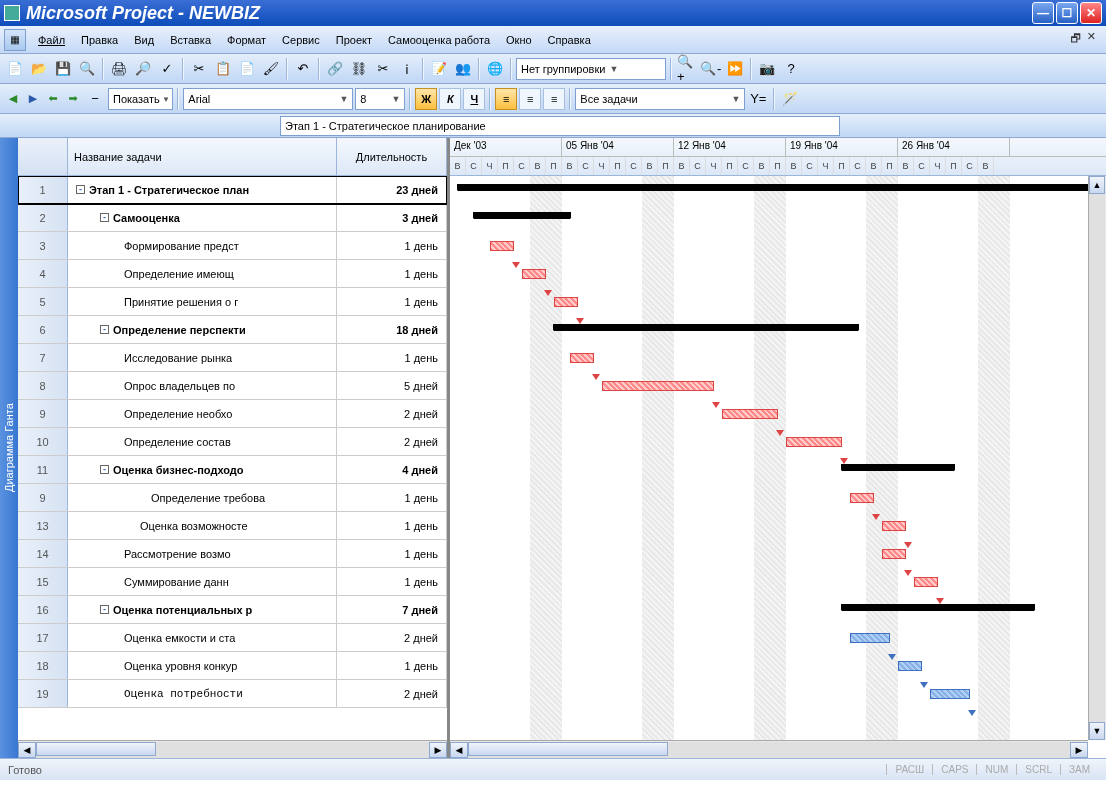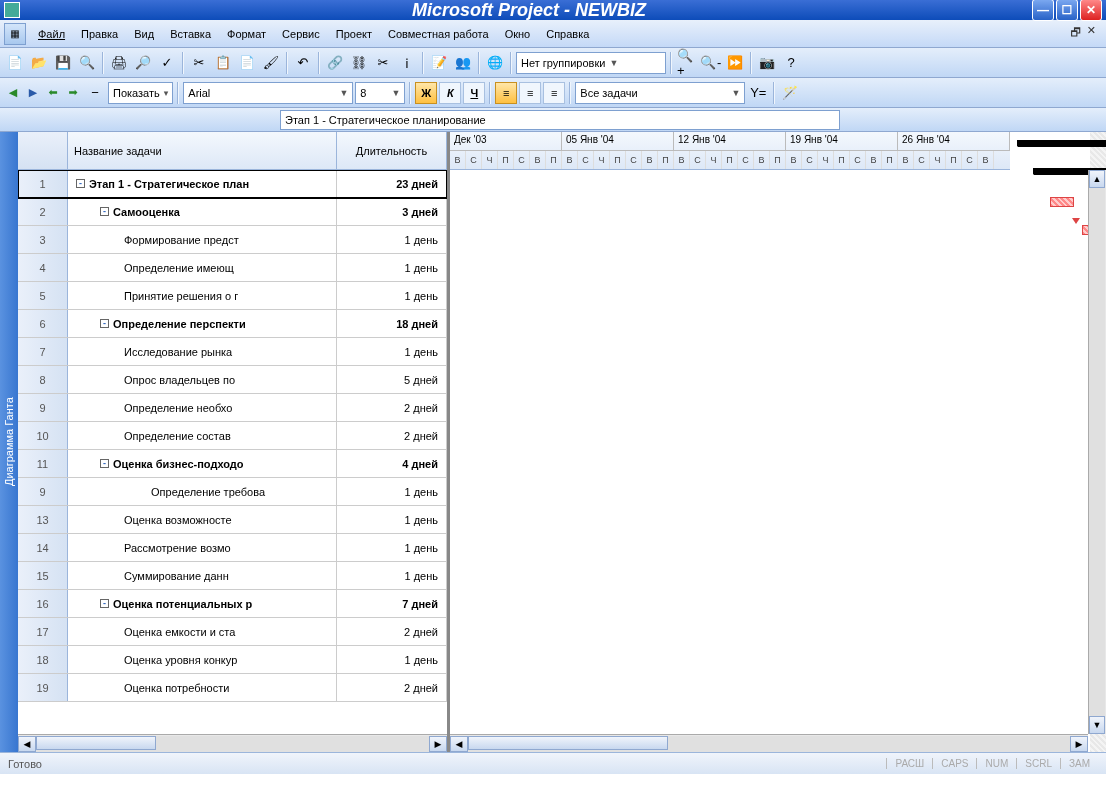--- a/index.html
+++ b/index.html
@@ -1,18 +1,18 @@
 <!DOCTYPE html>
 <html><head>
 <meta charset="utf-8">
 <style>
 * { box-sizing: border-box; margin: 0; padding: 0; }
 body { font-family: Tahoma, Arial, sans-serif; font-size: 11px; background: #fff; width: 1106px; height: 788px; overflow: hidden; }
 
-.titlebar { height: 20px; background: linear-gradient(to bottom, #3a6ed5, #0d4cb9); display: flex; align-items: center; padding: 0 4px; color: #fff; text-align: center; }
+.titlebar { height: 26px; background: linear-gradient(to bottom, #3a6ed5, #0d4cb9); display: flex; align-items: center; padding: 0 4px; color: #fff; }
 .titlebar .app-icon { width: 16px; height: 16px; background: #4a9; margin-right: 6px; border: 1px solid #fff; }
 .titlebar .title { font-size: 18px; font-weight: bold; font-style: italic; flex: 1; }
 .win-btns { display: flex; gap: 2px; }
 .win-btn { width: 22px; height: 22px; background: linear-gradient(to bottom,#7aa7f0,#2862c7); border: 1px solid #fff; border-radius: 3px; display: flex; align-items: center; justify-content: center; color: #fff; font-weight: bold; font-size: 12px; cursor: pointer; }
 .win-btn.close { background: linear-gradient(to bottom,#f88,#d22); }
 
 .menubar { height: 28px; background: linear-gradient(to bottom,#e8f0fb,#c4d9f7); border-bottom: 1px solid #8fa8d0; display: flex; align-items: center; padding: 0 4px; }
 .menubar .mb-icon { width: 22px; height: 22px; background: linear-gradient(to bottom,#d3e5fa,#a8c8ee); border: 1px solid #7ea0d0; margin-right: 4px; display:flex;align-items:center;justify-content:center; font-size:10px; }
 .menubar .menu-item { padding: 4px 8px; cursor: pointer; }
 .menubar .underline { text-decoration: underline; }
@@ -51,21 +51,21 @@
 .task-row .td { width:110px; border-right:1px solid #ccc; display:flex; align-items:center; justify-content:flex-end; padding:0 8px; }
 .task-row.bold .tn, .task-row.bold .td { font-weight:bold; }
 .task-row.sel { outline: 2px solid #000; outline-offset:-1px; }
 .outline-box { width:9px; height:9px; border:1px solid #666; background:#fff; color:#356ac0; font-size:9px; line-height:7px; text-align:center; margin-right:4px; }
 
 .hscroll { height:18px; background:#e8e8e8; display:flex; align-items:center; border-top:1px solid #aaa; }
 .hscroll .sbtn { width:18px; height:16px; background:linear-gradient(to bottom,#f0f4fb,#c8d8ef); border:1px solid #8fa8d0; display:flex; align-items:center; justify-content:center; font-size:9px; }
 .hscroll .strack { flex:1; background:#e0e0e0; height:16px; position:relative; }
 .hscroll .sthumb { position:absolute; height:14px; top:0; background:linear-gradient(to bottom,#f0f4fb,#c8d8ef); border:1px solid #8fa8d0; }
 
-.right-pane { flex:1; display:flex; position:relative;border-radius:11px; }
+.right-pane { flex:1; display:flex; flex-direction:column; position:relative;border-radius:11px; }
 .timeline-header { height:38px; background: linear-gradient(to bottom,#f4f8fd,#dde8f7); border-bottom:1px solid #9bb5db; position:relative; overflow:hidden; }
 .th-row1 { height:19px; display:flex; border-bottom:1px solid #bbb; }
 .th-week { border-right:1px solid #bbb; font-size:10px; padding:2px 4px; }
 .th-row2 { height:19px; display:flex; }
 .th-day { width:16px; border-right:1px solid #ddd; font-size:9px; text-align:center; line-height:18px; color:#444; }
 
 .gantt-area { flex:1; position:relative; overflow:hidden; background:#fff; }
 .grid-col { position:absolute; top:0; bottom:0; background: repeating-linear-gradient(45deg,#e8e8e8,#e8e8e8 2px,#f4f4f4 2px,#f4f4f4 4px); }
 .gbar { position:absolute; height:10px; }
 .gbar.summary { background:#000; height:7px; }
@@ -101,21 +101,21 @@
 
 <div class="menubar">
   <div class="mb-icon">▦</div>
   <div class="menu-item"><span class="underline">Файл</span></div>
   <div class="menu-item"><span>Правка</span></div>
   <div class="menu-item"><span>Вид</span></div>
   <div class="menu-item"><span>Вставка</span></div>
   <div class="menu-item"><span>Формат</span></div>
   <div class="menu-item"><span>Сервис</span></div>
   <div class="menu-item"><span>Проект</span></div>
-  <div class="menu-item"><span>Совместная работа</span></div>
+  <div class="menu-item"><span>Самооценка работа</span></div>
   <div class="menu-item"><span>Окно</span></div>
   <div class="menu-item"><span>Справка</span></div>
   <div class="mdi">
     <span>🗗</span>
     <span>✕</span>
   </div>
 </div>
 
 <div class="toolbar">
   <div class="tbtn">📄</div>
@@ -307,21 +307,21 @@
         </div>
         <div class="task-row">
           <div class="rn">9</div>
           <div class="tn" style="padding-left:83px;">
             <span>Определение требова</span>
           </div>
           <div class="td">1 день</div>
         </div>
         <div class="task-row">
           <div class="rn">13</div>
-          <div class="tn" style="padding-left:56px;">
+          <div class="tn" style="padding-left:72px;">
             <span>Оценка возможносте</span>
           </div>
           <div class="td">1 день</div>
         </div>
         <div class="task-row">
           <div class="rn">14</div>
           <div class="tn" style="padding-left:56px;">
             <span>Рассмотрение возмо</span>
           </div>
           <div class="td">1 день</div>
@@ -350,21 +350,21 @@
         </div>
         <div class="task-row">
           <div class="rn">18</div>
           <div class="tn" style="padding-left:56px;">
             <span>Оценка уровня конкур</span>
           </div>
           <div class="td">1 день</div>
         </div>
         <div class="task-row">
           <div class="rn">19</div>
-          <div class="tn" style="padding-left:56px;">
+          <div class="tn" style="padding-left:56px;font-family:Liberation Mono, monospace;">
             <span>Оценка потребности</span>
           </div>
           <div class="td">2 дней</div>
         </div>
       </div>
     <div class="hscroll">
       <div class="sbtn">◀</div>
       <div class="strack">
           <div class="sthumb" style="left:0;width:120px;"></div>
         </div>

